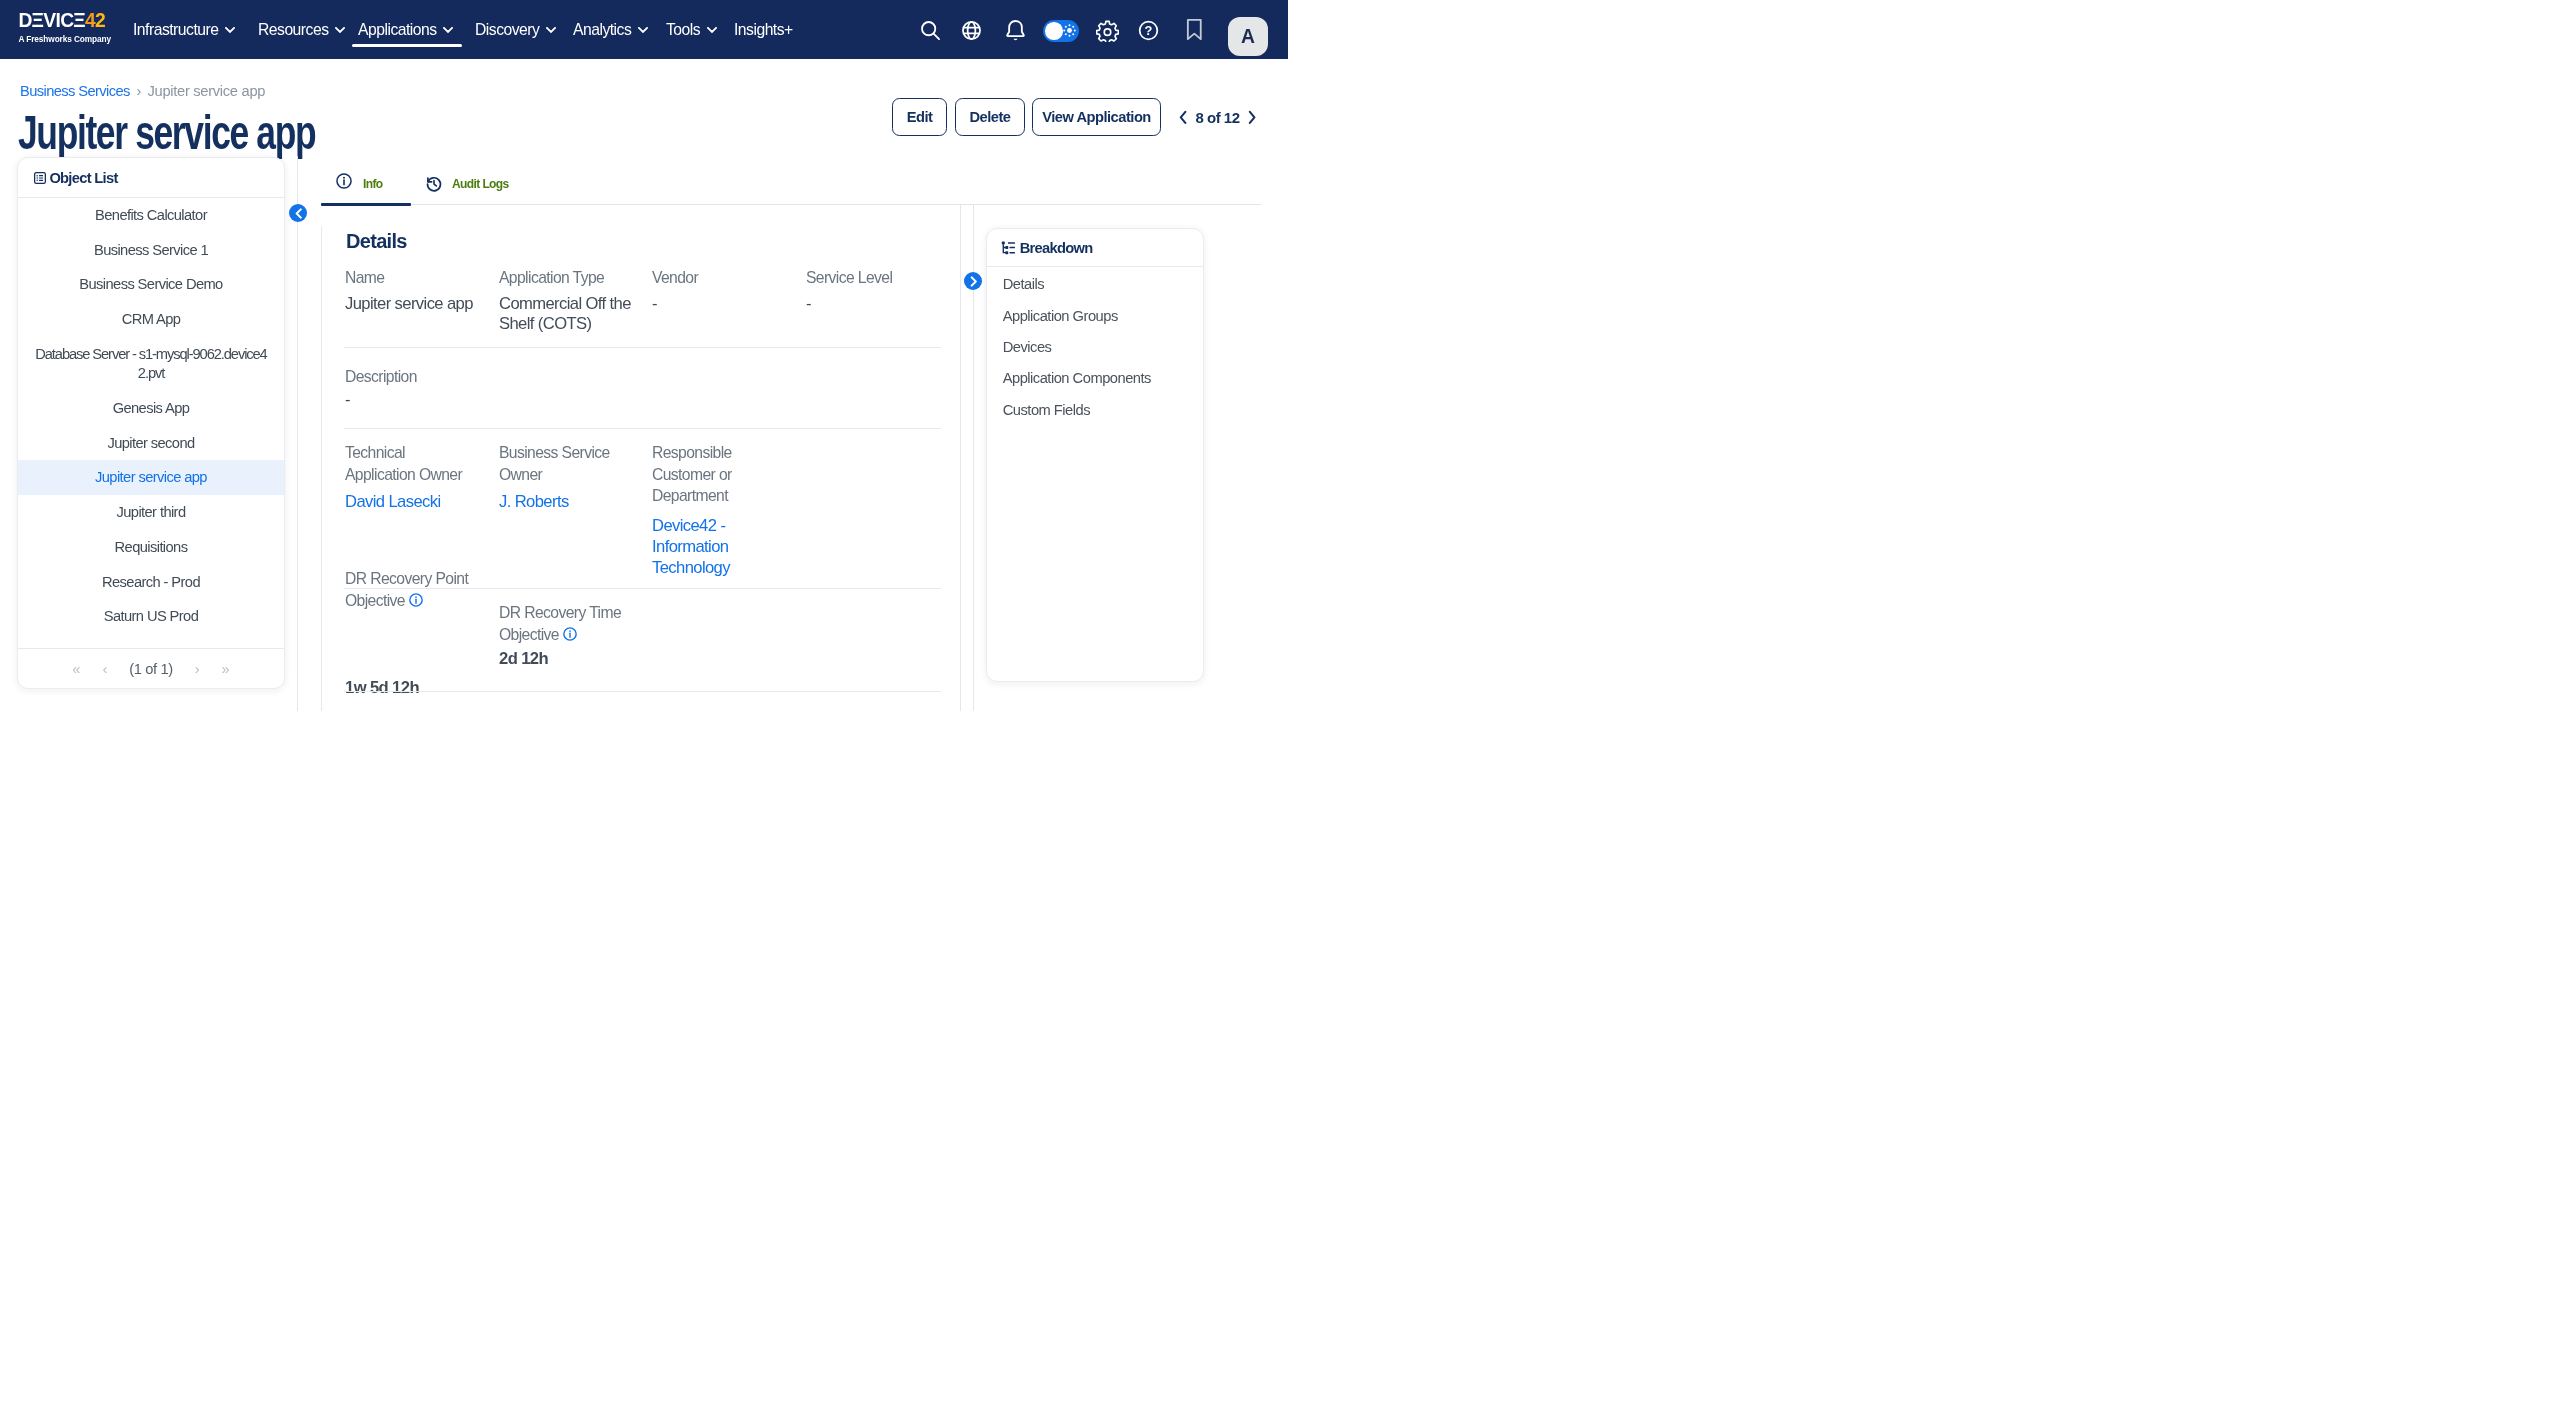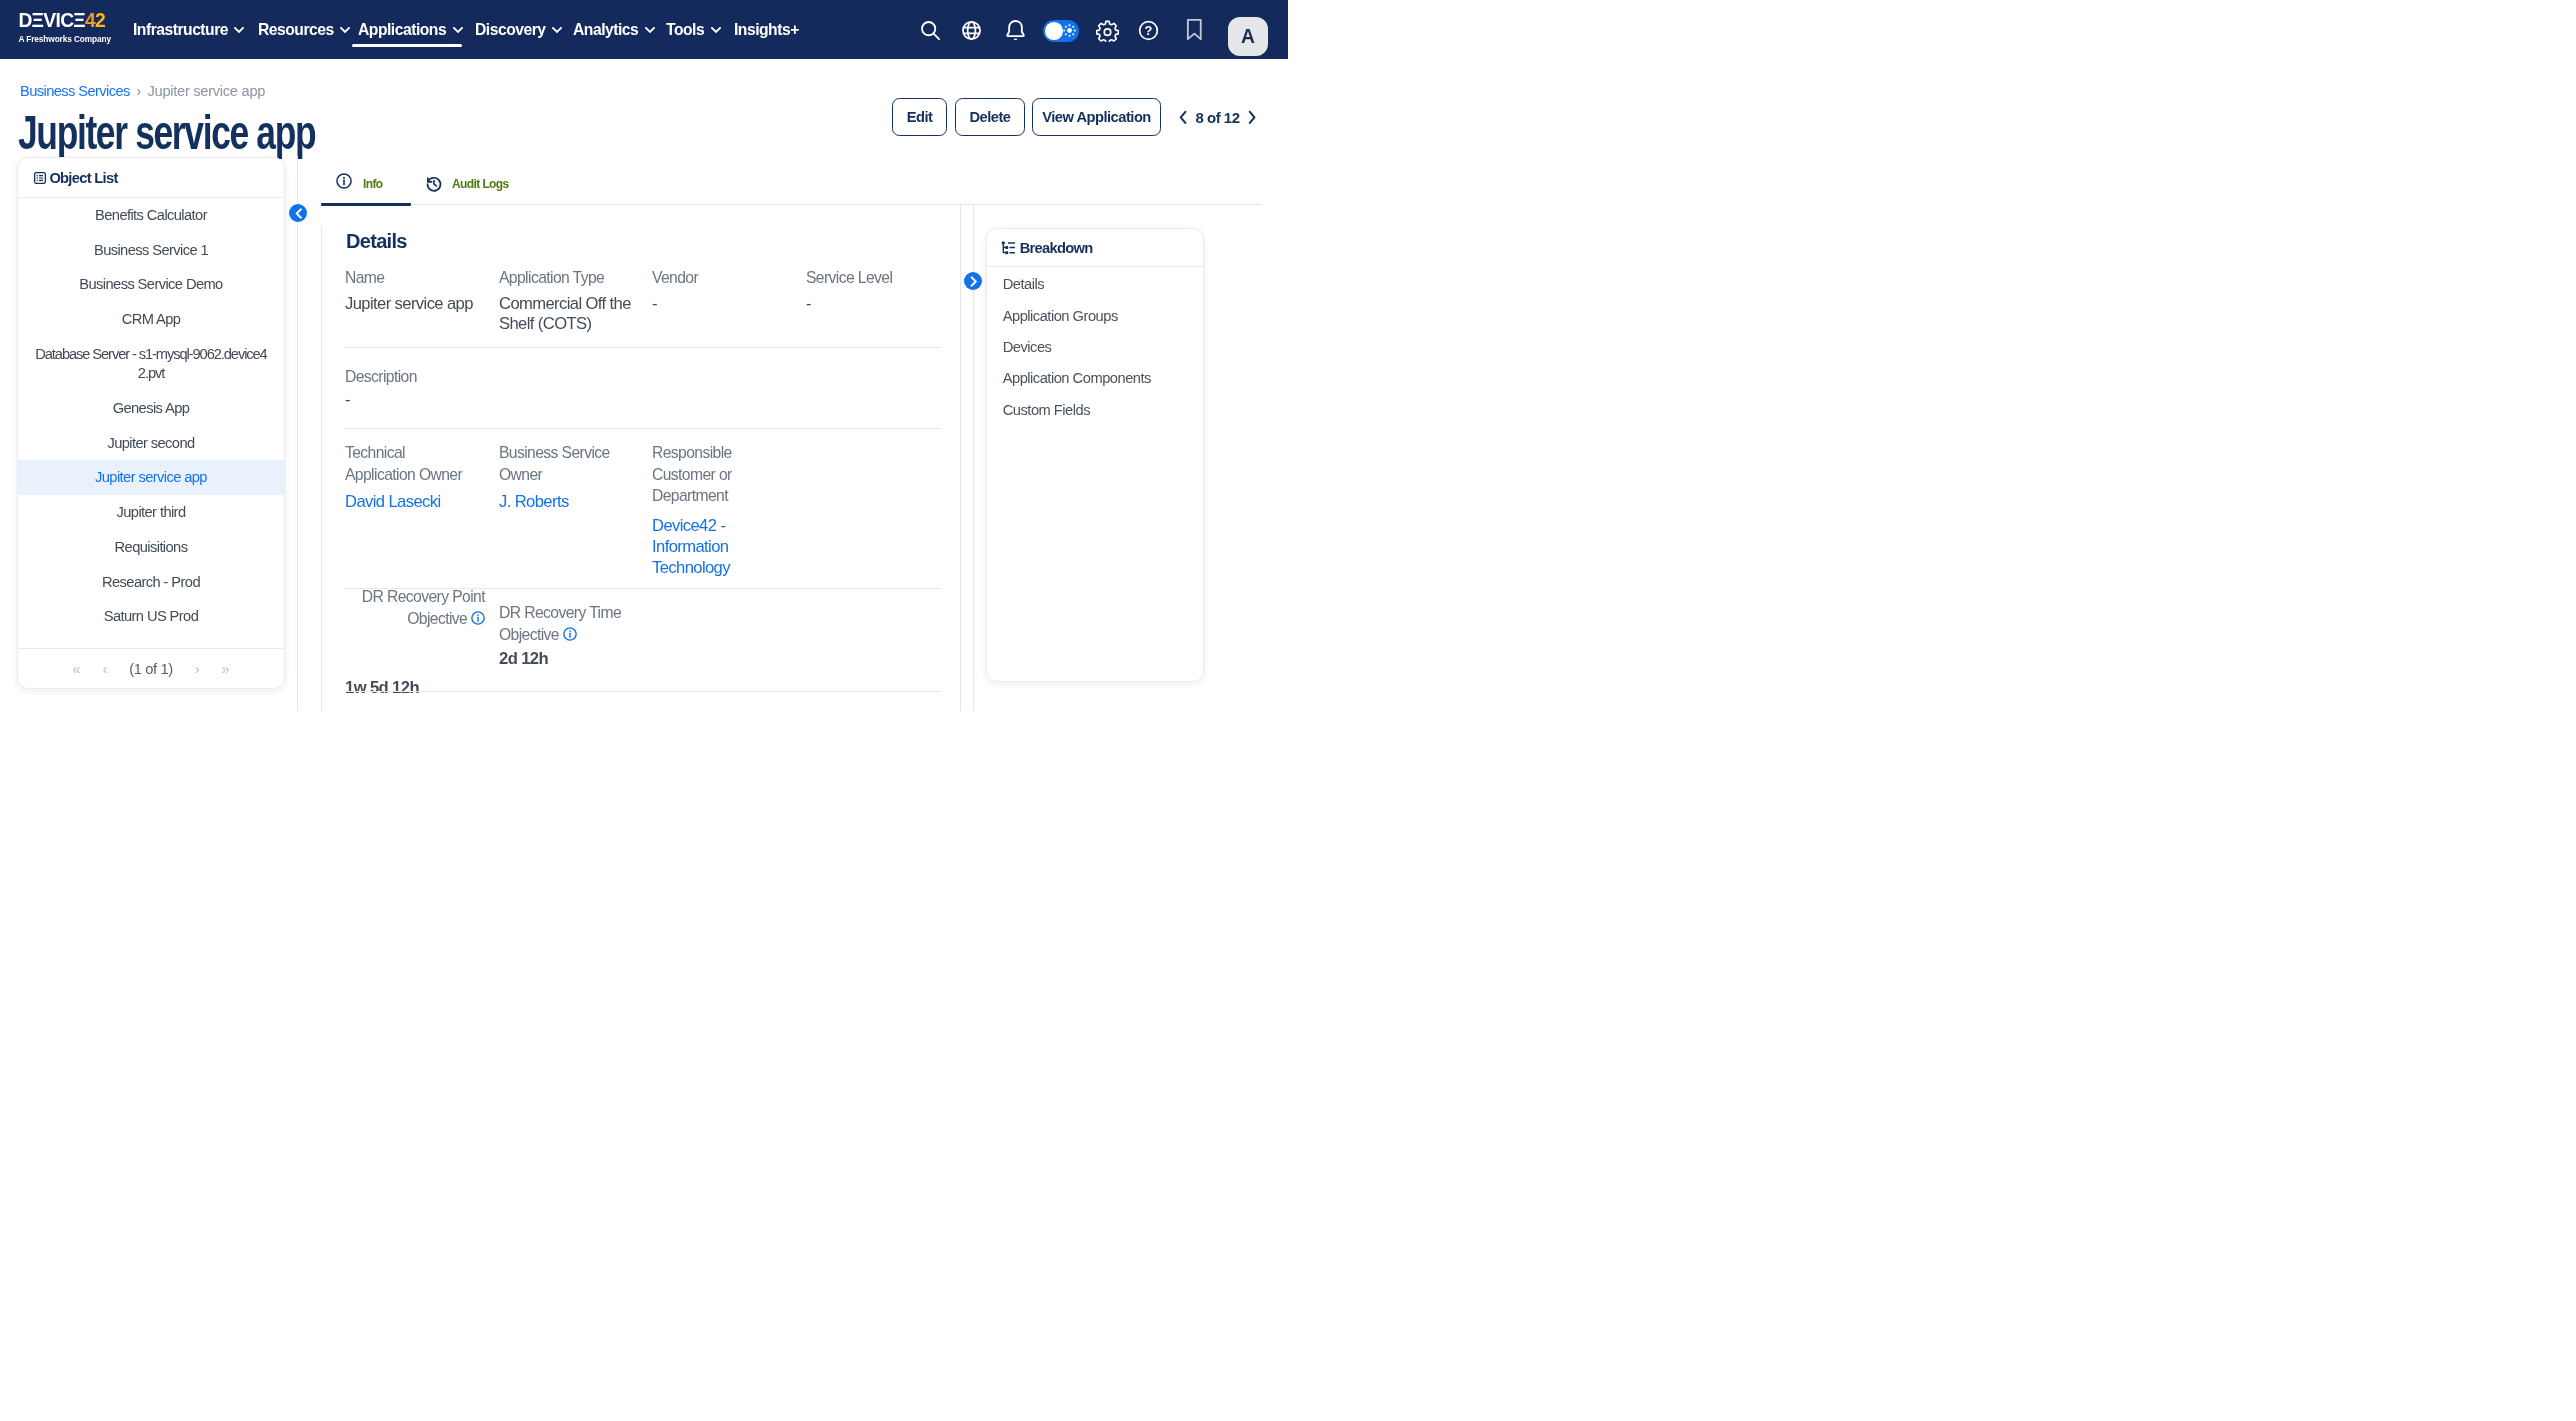--- a/index.html
+++ b/index.html
@@ -3,21 +3,21 @@
 <meta charset="utf-8">
 <style>
   * { margin:0; padding:0; box-sizing:border-box; }
   html,body { width:1288px; height:711px; overflow:hidden; background:#fff;
     font-family:"Liberation Sans", sans-serif; }
   #page { position:relative; width:1288px; height:711px; }
   .abs { position:absolute; }
   
   #nav { position:absolute; left:0; top:0; width:1288px; height:59px; background:#14295c; }
   .navitem { position:absolute; top:0; height:59px; display:flex; align-items:center;
-    color:#fff; font-size:15.7px; font-weight:bold; letter-spacing:-0.5px; gap:6.4px; }
+    color:#fff; font-size:15.7px; font-weight:normal; letter-spacing:-0.5px; gap:6.4px; }
   .navitem svg { margin-top:1.8px; }
   #appunderline { position:absolute; left:352px; top:44px; width:110px; height:2.8px; background:#fff; border-radius:1.8px; }
   .icon { position:absolute; }
   
   #crumb { position:absolute; left:20px; top:83px; font-size:14.7px; letter-spacing:-0.3px; color:#8b95a1; }
   #crumb .blue { color:#1b74e9; letter-spacing:-0.6px; }
   #title { position:absolute; left:17.5px; top:105px; font-size:48px; font-weight:bold;
     color:#14305f; letter-spacing:-1.8px; transform:scaleX(0.737); transform-origin:left; white-space:nowrap; }
   
   .btn { position:absolute; top:98px; height:38px; border:1.8px solid #14305f; border-radius:7.4px;
@@ -223,21 +223,21 @@
   <div class="hline" style="top:428px;"></div>
 
   <div class="lbl" style="left:345px; top:442px; width:129px;">Technical Application Owner</div>
   <div class="lbl" style="left:499px; top:442px; width:129px;">Business Service Owner</div>
   <div class="lbl" style="left:652px; top:442px; width:110px;">Responsible Customer or Department</div>
   <div class="val blue" style="left:345px; top:492px;">David Lasecki</div>
   <div class="val blue" style="left:499px; top:492px;">J. Roberts</div>
   <div class="val blue" style="left:652px; top:515px; width:97px; line-height:21px;">Device42 - Information Technology</div>
 
   <div class="hline" style="top:588px;"></div>
-  <div class="lbl" style="left:345px; top:586px; width:140px;text-align:right;">DR Recovery Point Objective <svg class="infoi" width="14" height="14" viewBox="0 0 15 15">
+  <div class="lbl" style="left:345px; top:568px; width:140px;">DR Recovery Point Objective <svg class="infoi" width="14" height="14" viewBox="0 0 15 15">
         <circle cx="7.5" cy="7.5" r="6.6" fill="none" stroke="#1272e8" stroke-width="1.5"></circle>
         <circle cx="7.5" cy="4.4" r="0.9" fill="#1272e8"></circle>
         <path d="M7.5 6.6v4.4" stroke="#1272e8" stroke-width="1.5" stroke-linecap="round"></path>
       </svg></div>
   <div class="lbl" style="left:499px; top:602px; width:140px;">DR Recovery Time Objective <svg class="infoi" width="14" height="14" viewBox="0 0 15 15">
         <circle cx="7.5" cy="7.5" r="6.6" fill="none" stroke="#1272e8" stroke-width="1.5"></circle>
         <circle cx="7.5" cy="4.4" r="0.9" fill="#1272e8"></circle>
         <path d="M7.5 6.6v4.4" stroke="#1272e8" stroke-width="1.5" stroke-linecap="round"></path>
       </svg></div>
   <div class="val bold" style="left:345px; top:678px;">1w 5d 12h</div>

